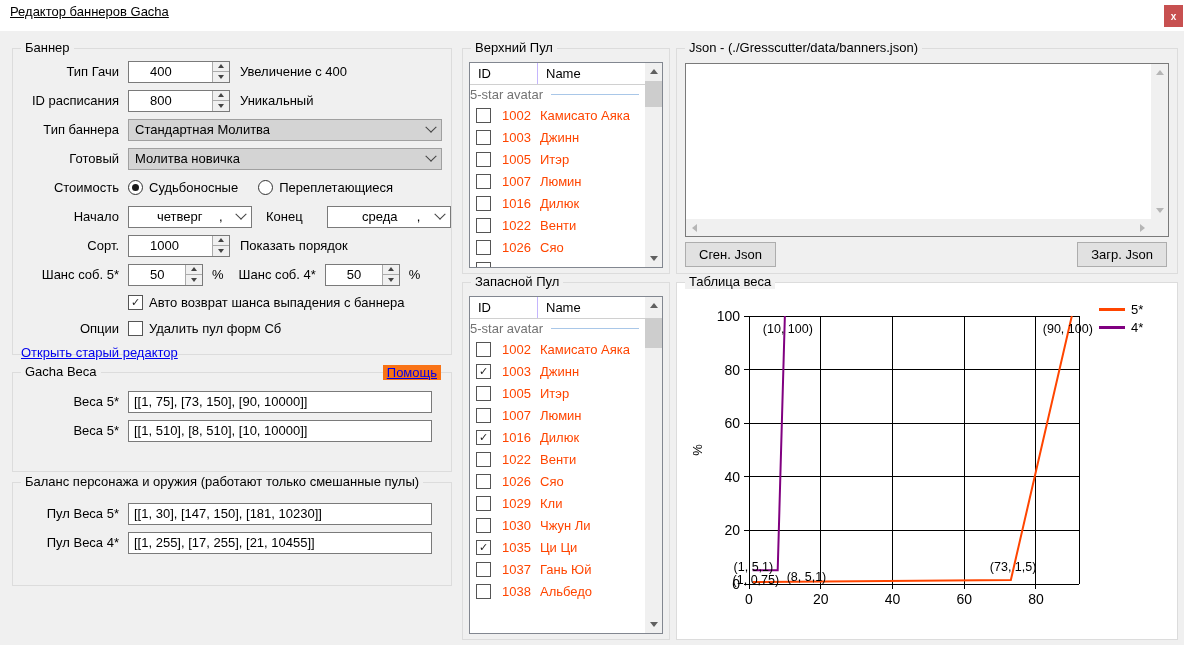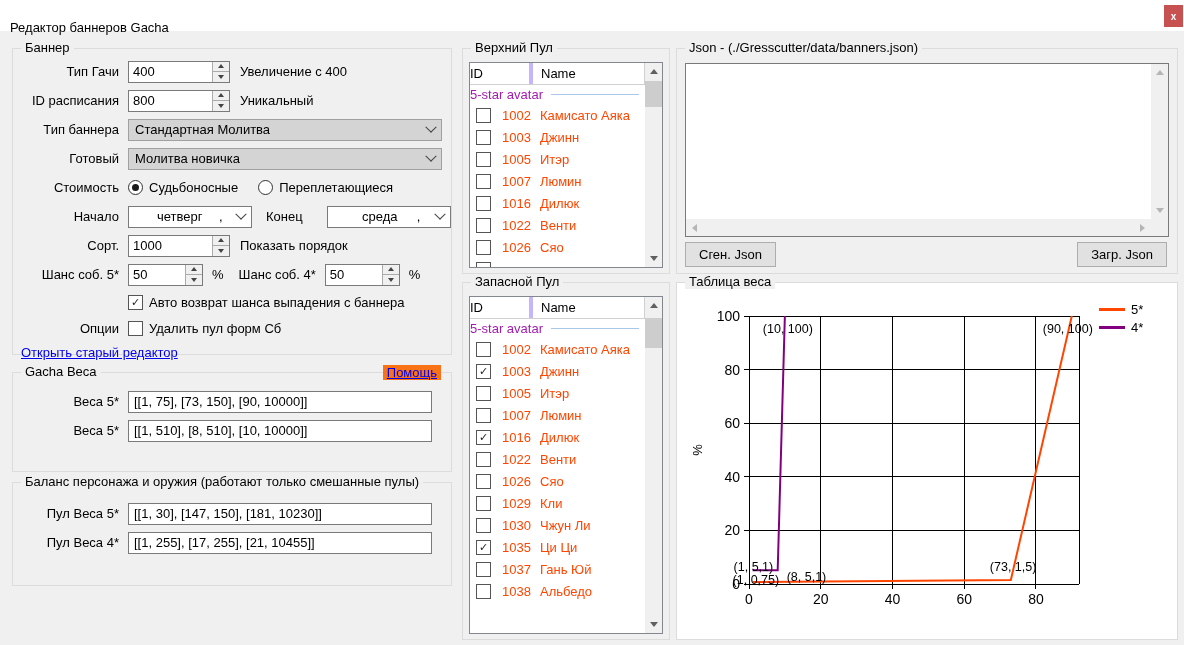--- a/index.html
+++ b/index.html
@@ -1,35 +1,35 @@
 <!DOCTYPE html>
 <html lang="ru"><head>
 <meta charset="utf-8">
 <style>
   html,body{margin:0;padding:0;}
   body{width:1184px;height:645px;position:relative;background:#f0f0f0;
        font-family:"Liberation Sans","DejaVu Sans",sans-serif;font-size:13px;color:#000;
        overflow:hidden;-webkit-font-smoothing:antialiased;}
   
   .titlebar{position:absolute;left:0;top:0;width:1184px;height:31px;background:#ffffff;}
-  .title-text{position:absolute;left:10px;top:20px;font-size:13px;}
+  .title-text{position:absolute;left:10px;top:4px;font-size:13px;text-decoration:underline;}
   .close-btn{position:absolute;left:1164px;top:5px;width:19px;height:22px;background:#c75050;
              color:#fff;font-size:10px;font-weight:bold;display:flex;align-items:center;justify-content:center;cursor:default;}
   
   .gb{position:absolute;border:1px solid #dcdcdc;background:transparent;}
   .gb.whitefill{background:#ffffff;}
   .gb-title{position:absolute;top:-9px;left:8px;background:#f0f0f0;padding:0 4px;font-size:13px;white-space:nowrap;}
   .gb-link{position:absolute;top:-8px;right:10px;background:#f97316;padding:0 4px;color:#0000ee;text-decoration:underline;white-space:nowrap;}
   
   .frow{display:flex;align-items:center;height:29px;padding-left:4px;}
   .flabel{width:102px;text-align:right;margin-right:9px;flex:none;white-space:nowrap;}
   .hint{margin-left:10px;white-space:nowrap;}
   
   .spin{display:flex;align-items:stretch;border:1px solid #7a7a7a;background:#fff;height:20px;flex:none;}
-  .spin .val{flex:1;display:flex;align-items:center;padding-left:4px;}
+  .spin .val{flex:1;display:flex;align-items:center;padding-left:21px;}
   .spin .ud{width:16px;display:flex;flex-direction:column;border-left:1px solid #ababab;}
   .sbtn{flex:1;background:#f0f0f0;display:flex;align-items:center;justify-content:center;}
   .sbtn+.sbtn{border-top:1px solid #ababab;}
   .tri-up{width:0;height:0;border-left:3px solid transparent;border-right:3px solid transparent;border-bottom:4px solid #444;}
   .tri-dn{width:0;height:0;border-left:3px solid transparent;border-right:3px solid transparent;border-top:4px solid #444;}
   
   .combo{height:20px;border:1px solid #7a7a7a;background:#fff;display:flex;align-items:center;padding:0 6px;flex:none;position:relative;}
   .combo.gray{background:#d4d4d4;border-color:#a0a0a0;}
   .chev{margin-left:auto;width:7px;height:7px;border-right:1.4px solid #444;border-bottom:1.4px solid #444;
         transform:rotate(45deg) translate(-2px,-2px);flex:none;}
@@ -40,24 +40,24 @@
   .radio.checked::after{content:"";position:absolute;left:3px;top:3px;right:3px;bottom:3px;border-radius:50%;background:#1a1a1a;}
   .cb{width:13px;height:13px;border:1px solid #555;background:#fff;flex:none;margin-right:6px;
       display:flex;align-items:center;justify-content:center;font-size:11px;line-height:1;color:#222;}
   .cb.checked::after{content:"\2713";}
   
   .tinput{height:20px;border:1px solid #7a7a7a;background:#fff;display:flex;align-items:center;padding:0 5px;white-space:nowrap;overflow:hidden;}
   a.link{color:#0000ee;text-decoration:underline;cursor:pointer;}
   
   .lv{position:absolute;background:#fff;border:1px solid #828790;overflow:hidden;}
   .lv-header{display:flex;height:21px;border-bottom:1px solid #d0d0d0;align-items:center;}
-  .lv-hcell1{width:59px;border-right:4px solid #c4b5fd;height:100%;display:flex;align-items:center;}
+  .lv-hcell1{width:59px;padding-left:8px;border-right:1px solid #c4b5fd;height:100%;display:flex;align-items:center;}
   .lv-hcell2{width:103px;padding-left:8px;border-right:1px solid #d0d0d0;height:100%;display:flex;align-items:center;}
   .lv-rows{position:absolute;left:0;top:21px;right:17px;bottom:0;overflow:hidden;}
-  .lv-group{display:flex;align-items:center;height:20px;color:#a21caf;text-align:center;}
+  .lv-group{display:flex;align-items:center;height:20px;color:#737373;text-align:center;}
   .lv-group .gline{flex:1;height:1px;background:#a9c7e8;margin:0 6px 0 8px;}
   .lv-item{display:flex;align-items:center;height:22px;padding-left:6px;color:#ff4500;}
   .lv-id{width:38px;margin-left:5px;flex:none;}
   .lv-partial{height:9px;overflow:hidden;padding-left:6px;}
   
   .sb{position:absolute;top:0;right:0;bottom:0;width:17px;background:#f0f0f0;display:flex;flex-direction:column;align-items:center;}
   .sb-arrow{height:17px;width:17px;display:flex;align-items:center;justify-content:center;flex:none;}
   .sb-track{flex:1;width:17px;position:relative;}
   .sb-thumb{position:absolute;left:0;width:17px;background:#cdcdcd;}
   .tri-up-g{width:0;height:0;border-left:4px solid transparent;border-right:4px solid transparent;border-bottom:5px solid #606060;}

